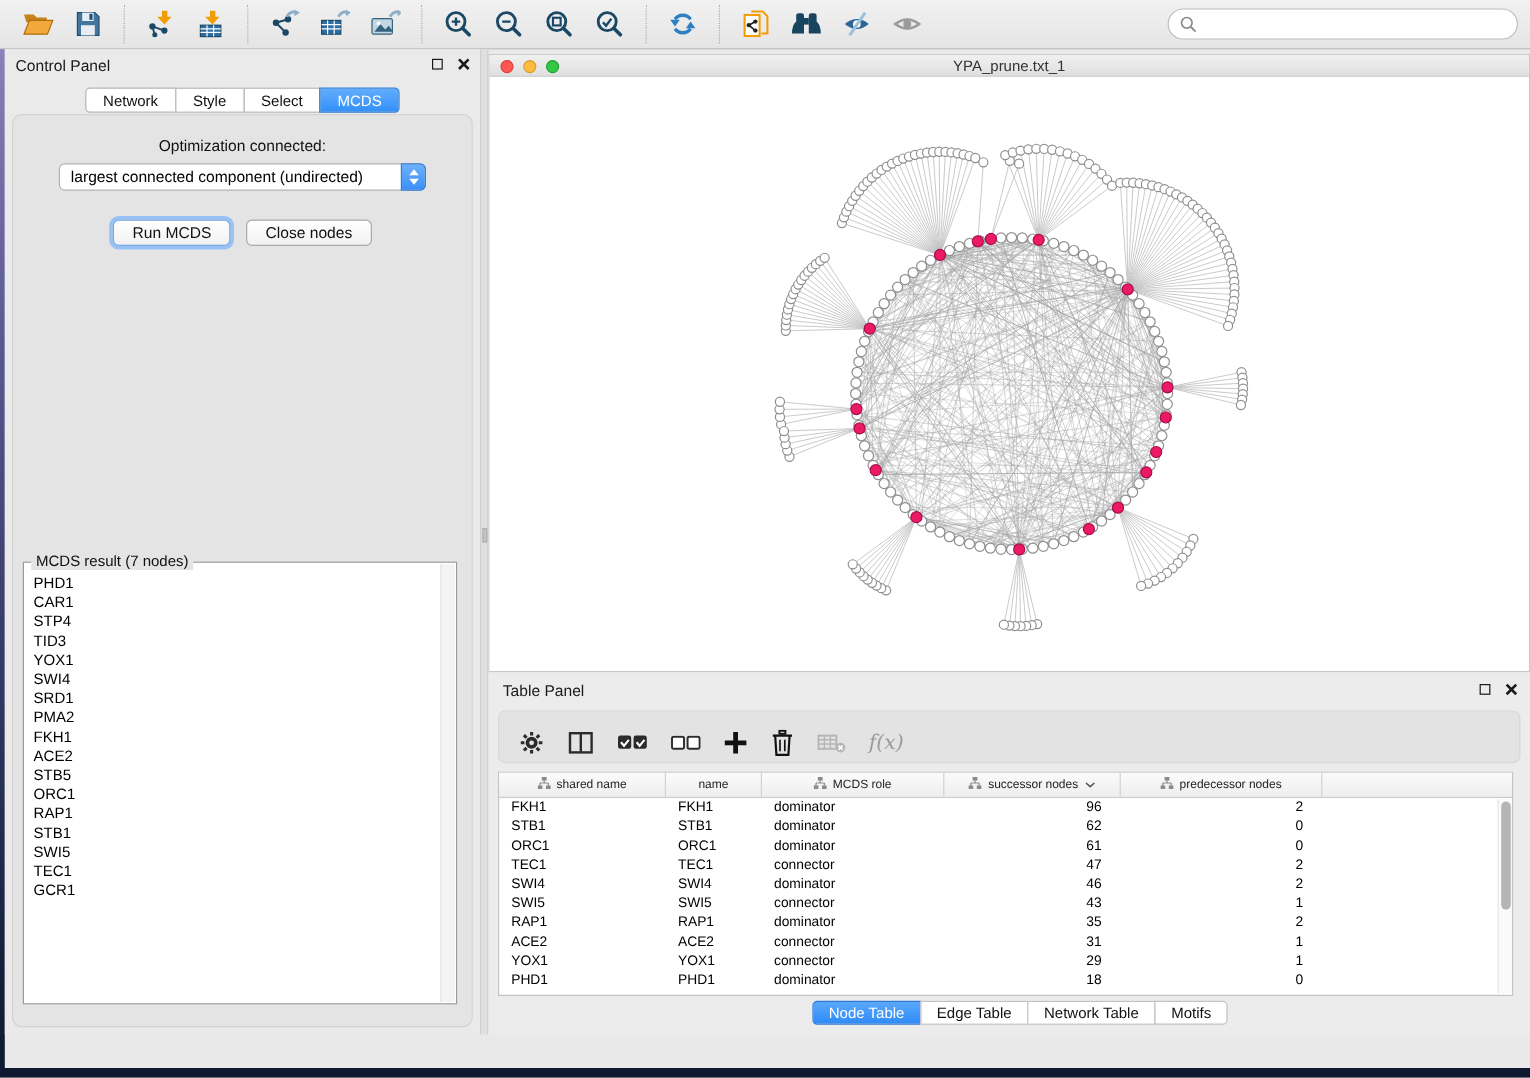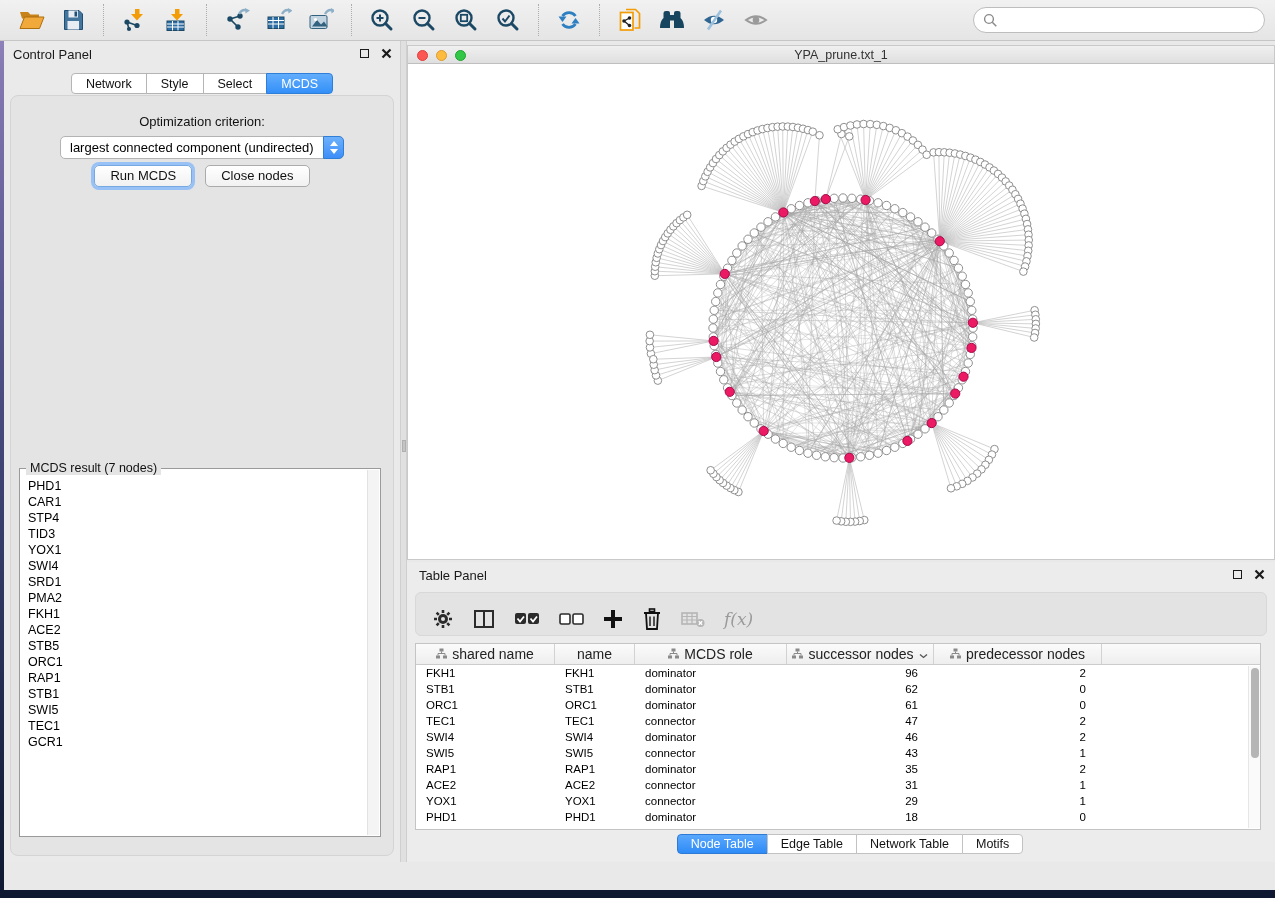--- a/index.html
+++ b/index.html
@@ -38,31 +38,31 @@
   }
   .cp-tab:first-child { border-radius:4px 0 0 4px; margin-left:0; }
   .cp-tab:last-child { border-radius:0 4px 4px 0; }
   .cp-tab.active { background:linear-gradient(#62adfd,#3390f8); border-color:#2f7fd8; color:#fff; }
   .cp-inner {
     position:absolute; left:6px; right:6px; top:54px; bottom:6px;
     background:#e4e4e4; border:1px solid #d4d4d4; border-radius:8px;
   }
   .opt-label { text-align:center; margin-top:18px; font-size:13px; color:#111; }
   .mac-select {
-    width:284px; height:23px; margin:7px auto 0; background:#fff; border:1px solid #b3b3b3;
+    width:306px; height:23px; margin:7px auto 0; background:#fff; border:1px solid #b3b3b3;
     border-radius:5px; position:relative; font-size:13px; line-height:21px; padding-left:9px;
   }
   .mac-select .cap {
     position:absolute; right:-1px; top:-1px; width:21px; height:23px;
     background:linear-gradient(#6db1fc,#3d8ef8); border-radius:0 5px 5px 0; border:1px solid #2f7fd8;
   }
   .cap .up, .cap .dn { position:absolute; left:5.5px; width:0; height:0; border-left:4.5px solid transparent; border-right:4.5px solid transparent; }
   .cap .up { top:4px; border-bottom:5px solid #fff; }
   .cap .dn { bottom:4px; border-top:5px solid #fff; }
-  .btn-row { display:flex; justify-content:center; gap:13px; margin-top:6px; }
+  .btn-row { display:flex; justify-content:center; gap:13px; margin-top:24px; }
   .mac-btn {
     height:22px; padding:0 15px; background:linear-gradient(#ffffff,#f1f1f1);
     border:1px solid #ababab; border-radius:5px; font-size:13px; color:#111; line-height:20px;
   }
   .mac-btn.focus { box-shadow:0 0 0 3px rgba(110,175,255,.65); border-color:#76a9e2; }
   .result-box { position:absolute; left:8px; right:12px; top:372px; bottom:18px; background:#fff; border:1px solid #9a9a9a; }
   .result-legend { position:absolute; top:-8px; left:6px; background:#e4e4e4; padding:0 4px; font-size:12.5px; color:#111; }
   .mcds-list { position:absolute; left:0; top:3px; bottom:2px; right:14px; overflow:hidden; padding:6px 0 0 8px; }
   .mcds-item { font-size:12.5px; height:16px; line-height:16px; color:#000; }
   .list-scroll { position:absolute; right:1px; top:1px; bottom:1px; width:12px; background:#f4f4f4; border-left:1px solid #e2e2e2; }
@@ -86,21 +86,21 @@
   .tp-title { position:absolute; left:12px; top:6px; font-size:13px; color:#1a1a1a; }
   .tp-winicons { position:absolute; right:10px; top:7px; display:flex; gap:12px; align-items:center; }
   .tp-toolbar {
     position:absolute; left:8px; right:8px; top:30px; height:44px; background:#e3e3e3;
     border:1px solid #d8d8d8; border-radius:6px; display:flex; align-items:center; padding-left:16px; gap:19px;
   }
   .tp-tool { display:flex; align-items:center; justify-content:center;margin-top:10px; }
   .fx { font-family:"DejaVu Serif", serif; font-style:italic; font-size:17px; color:#9a9a9a; }
   .tp-table { position:absolute; left:8px; right:14px; top:81px; height:187px; background:#fff; border:1px solid #c4c4c4; }
   .thead { display:flex; height:21px; background:linear-gradient(#fbfbfb,#eeeeee); border-bottom:1px solid #cccccc; }
-  .th { display:flex; align-items:center; justify-content:center; gap:5px; font-size:14px; color:#222; border-right:1px solid #d2d2d2; }
+  .th { display:flex; align-items:center; justify-content:center; gap:5px; font-size:10px; color:#222; border-right:1px solid #d2d2d2; }
   .th-fill { flex:1; border-right:none; }
   .trow { display:flex; height:16px; line-height:16px; }
   .td { font-size:11.5px; color:#000; white-space:nowrap; overflow:hidden; }
   .td.txt { padding-left:10px; text-align:left; }
   .td.num { text-align:right; padding-right:16px; }
   .tbl-scroll { position:absolute; right:0px; top:22px; bottom:1px; width:12px; background:#fafafa; border-left:1px solid #e6e6e6; }
   .tbl-thumb { position:absolute; left:1.5px; top:2px; width:8px; height:90px; background:#b5b5b5; border-radius:4px; }
   .tp-tabs { position:absolute; left:0; right:0; top:272px; display:flex; justify-content:center; }
   .tp-tab {
     height:20px; line-height:19px; padding:0 13px; font-size:12.5px; background:#fff;
@@ -274,21 +274,21 @@
           </svg>
       </span>
     </div>
     <div class="cp-tabs" id="cp-tabs">
         <div class="cp-tab">Network</div>
         <div class="cp-tab">Style</div>
         <div class="cp-tab">Select</div>
         <div class="cp-tab active">MCDS</div>
       </div>
     <div class="cp-inner">
-      <div class="opt-label">Optimization criterion:</div>
+      <div class="opt-label">Optimization connected:</div>
       <div class="mac-select">
         <span>largest connected component (undirected)</span>
         <span class="cap">
             <span class="up"></span>
             <span class="dn"></span>
           </span>
       </div>
       <div class="btn-row">
         <button class="mac-btn focus">Run MCDS</button>
         <button class="mac-btn">Close nodes</button>

